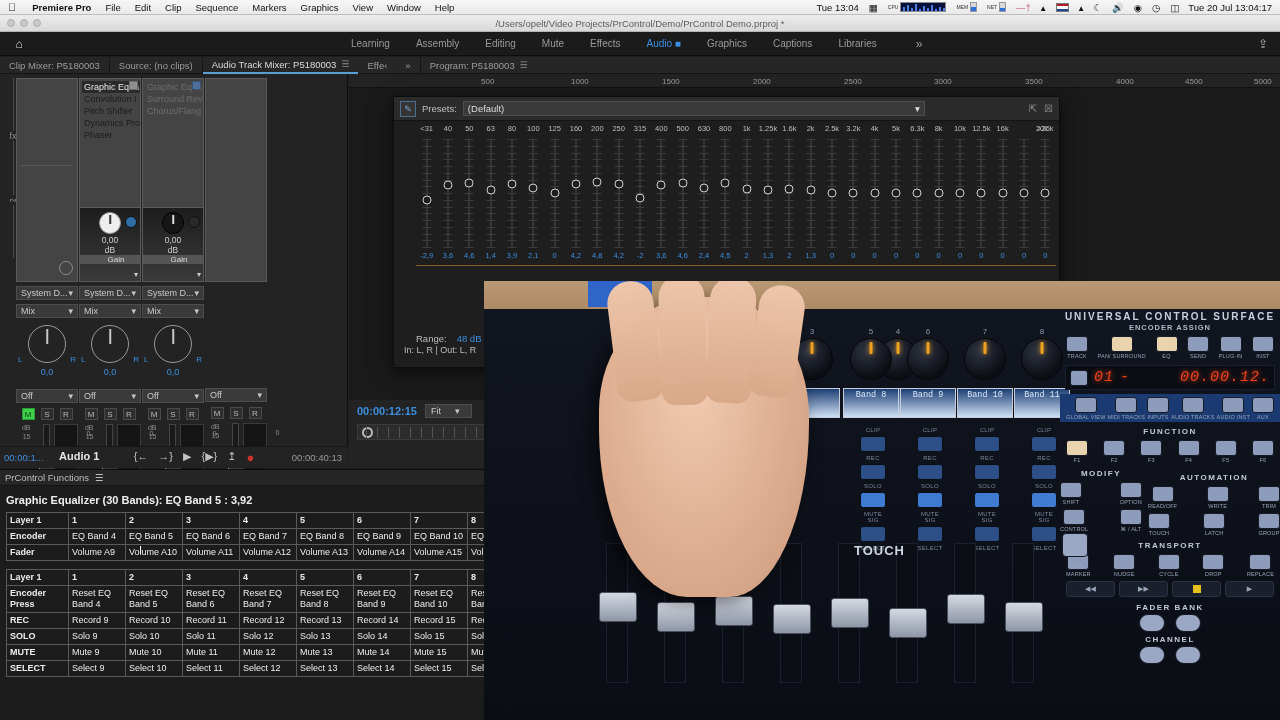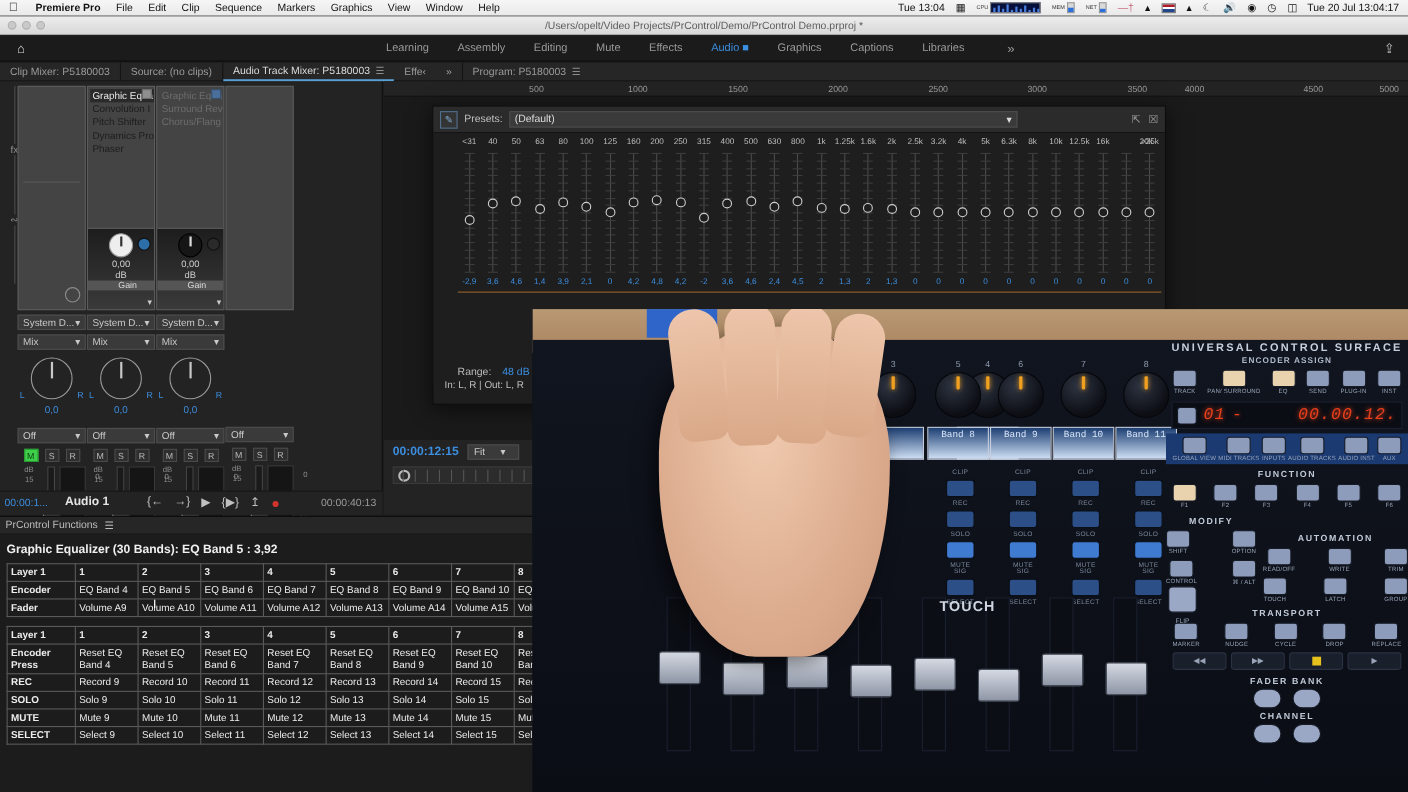--- a/index.html
+++ b/index.html
@@ -583,21 +583,21 @@
 
 <div id="program">
   <div id="ruler">
     <span style="left:132px">500</span>
     <span style="left:222px">1000</span>
     <span style="left:313px">1500</span>
     <span style="left:404px">2000</span>
     <span style="left:495px">2500</span>
     <span style="left:585px">3000</span>
     <span style="left:676px">3500</span>
-    <span style="left:728px">4000</span>
+    <span style="left:767px">4000</span>
     <span style="left:836px">4500</span>
     <span style="left:905px">5000</span>
   </div>
   <div id="progfooter">
     <div class="tcline">
       <span class="tcval">00:00:12:15</span>
       <span class="fit">
         <span>Fit</span>
         <span>▾</span>
       </span>
@@ -1884,21 +1884,21 @@
               <i></i>
               <span>CONTROL</span>
             </div>
           <div class="b">
               <i></i>
               <span>⌘ / ALT</span>
             </div>
         </div>
       </div>
       <div style="flex:1">
-        <div class="sectlabel" style="margin-top:16px">AUTOMATION</div>
+        <div class="sectlabel" style="margin-top:4px">AUTOMATION</div>
         <div class="btnrow" style="padding:0">
           <div class="b">
               <i></i>
               <span>READ/OFF</span>
             </div>
           <div class="b">
               <i></i>
               <span>WRITE</span>
             </div>
           <div class="b">

